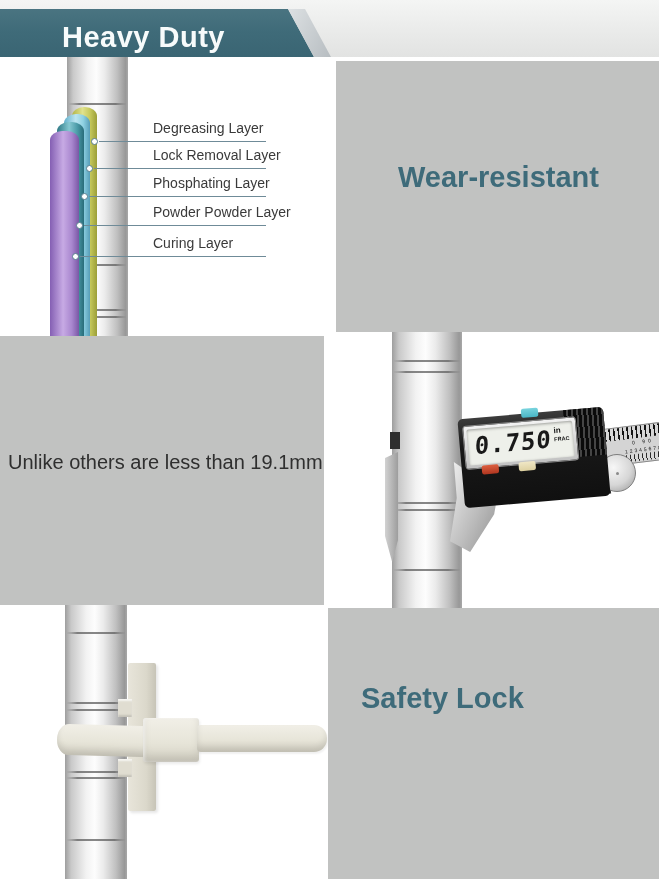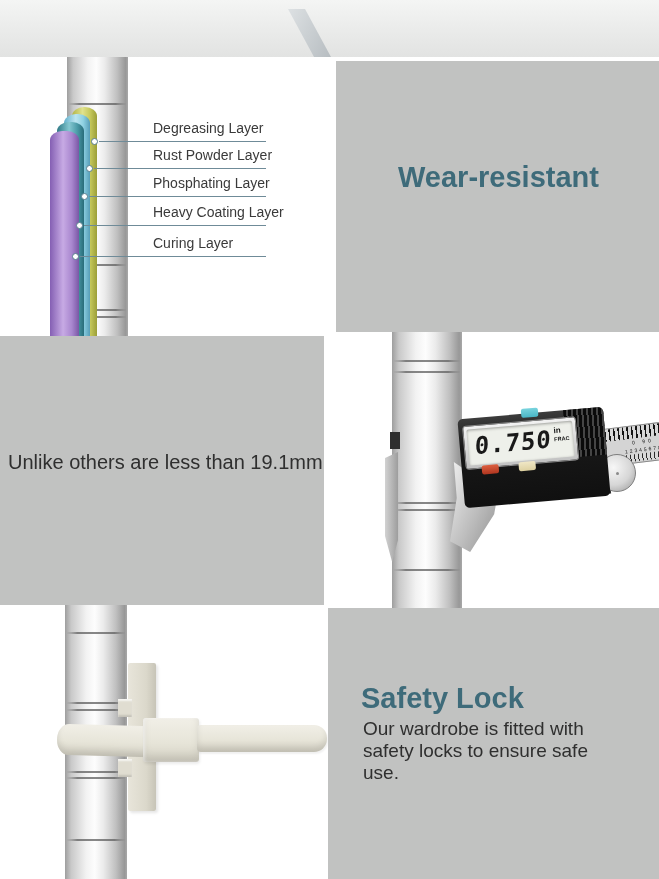--- a/index.html
+++ b/index.html
@@ -76,20 +76,23 @@
   .lock-buckle{border-radius:3px;box-shadow:inset 0 -6px 8px rgba(0,0,0,.10),inset 2px 0 3px rgba(255,255,255,.6),1px 2px 3px rgba(0,0,0,.08);}
   .lock-handle{border-radius:4px 13px 13px 4px / 4px 13px 13px 4px;
     box-shadow:inset 0 -5px 6px rgba(0,0,0,.10),1px 2px 2px rgba(0,0,0,.06);}
 </style>
 </head>
 <body>
 
 <div class="page">
 
   <div class="abs ribbon-band"></div>
+  <div class="abs banner">
+    <span class="abs banner-title">Heavy Duty</span>
+  </div>
   <div class="abs banner-fold"></div>
 
   <div class="abs" style="left:0;top:57px;width:328px;height:279px;">
 
     <div class="abs pole" style="left:67px;top:0;width:61px;height:279px;">
       <div class="seam" style="top:46px;"></div>
       <div class="seam" style="top:207px;"></div>
       <div class="seam" style="top:252px;"></div>
       <div class="seam" style="top:259px;"></div>
     </div>
@@ -98,29 +101,29 @@
     <div class="abs layer layer-cyan" style="left:64px;top:57px;width:26px;height:222px;"></div>
     <div class="abs layer layer-teal" style="left:57px;top:65px;width:27px;height:214px;"></div>
     <div class="abs layer layer-purple" style="left:50px;top:74px;width:29px;height:205px;"></div>
 
     <div class="abs callout-line" style="left:99px;top:84px;width:167px;"></div>
     <div class="abs callout-dot" style="left:91px;top:81px;"></div>
     <span class="abs callout-label" style="left:153px;top:63px;">Degreasing Layer</span>
 
     <div class="abs callout-line" style="left:94px;top:111px;width:172px;"></div>
     <div class="abs callout-dot" style="left:86px;top:108px;"></div>
-    <span class="abs callout-label" style="left:153px;top:90px;">Rust Powder Layer</span>
+    <span class="abs callout-label" style="left:153px;top:90px;">Lock Removal Layer</span>
 
     <div class="abs callout-line" style="left:89px;top:139px;width:177px;"></div>
     <div class="abs callout-dot" style="left:81px;top:136px;"></div>
     <span class="abs callout-label" style="left:153px;top:118px;">Phosphating Layer</span>
 
     <div class="abs callout-line" style="left:84px;top:168px;width:182px;"></div>
     <div class="abs callout-dot" style="left:76px;top:165px;"></div>
-    <span class="abs callout-label" style="left:153px;top:147px;">Heavy Coating Layer</span>
+    <span class="abs callout-label" style="left:153px;top:147px;">Powder Powder Layer</span>
 
     <div class="abs callout-line" style="left:80px;top:199px;width:186px;"></div>
     <div class="abs callout-dot" style="left:72px;top:196px;"></div>
     <span class="abs callout-label" style="left:153px;top:178px;">Curing Layer</span>
   </div>
 
   <div class="abs panel-gray" style="left:336px;top:61px;width:331px;height:271px;">
     <div class="abs h-teal" style="left:62px;top:100px;">Wear-resistant</div>
   </div>
 
@@ -184,16 +187,15 @@
     <div class="abs lock-plate" style="left:128px;top:58px;width:28px;height:148px;"></div>
     <div class="abs lock-tab" style="left:118px;top:94px;width:14px;height:18px;"></div>
     <div class="abs lock-tab" style="left:118px;top:154px;width:14px;height:18px;"></div>
     <div class="abs cream lock-strap" style="left:57px;top:120px;width:95px;height:31px;"></div>
     <div class="abs cream lock-buckle" style="left:143px;top:113px;width:56px;height:44px;"></div>
     <div class="abs cream lock-handle" style="left:197px;top:120px;width:130px;height:27px;"></div>
   </div>
 
   <div class="abs panel-gray" style="left:328px;top:608px;width:331px;height:350px;">
     <div class="abs h-teal" style="left:33px;top:74px;">Safety Lock</div>
-    <div class="abs p-dark" style="left:35px;top:110px;width:265px;line-height:22px;">Our wardrobe is fitted with safety locks to ensure safe use.</div>
   </div>
 
 </div>
 
 </body></html>

